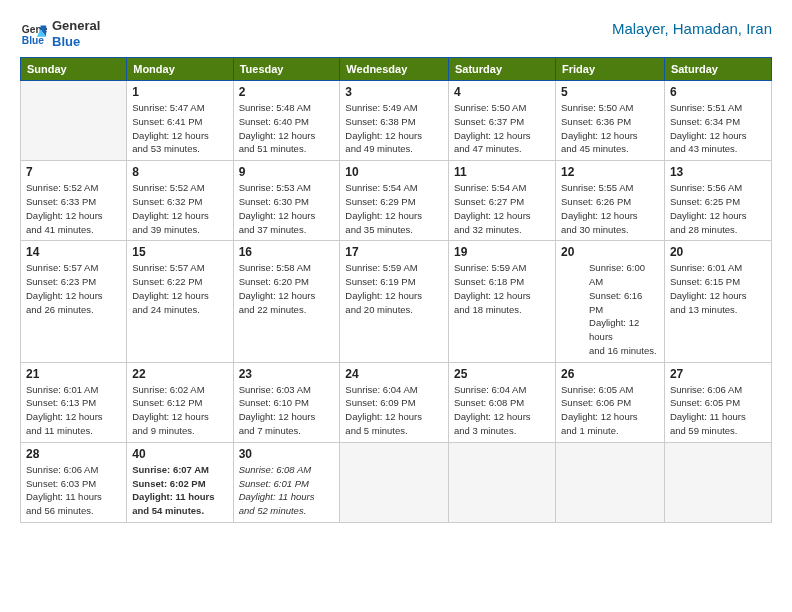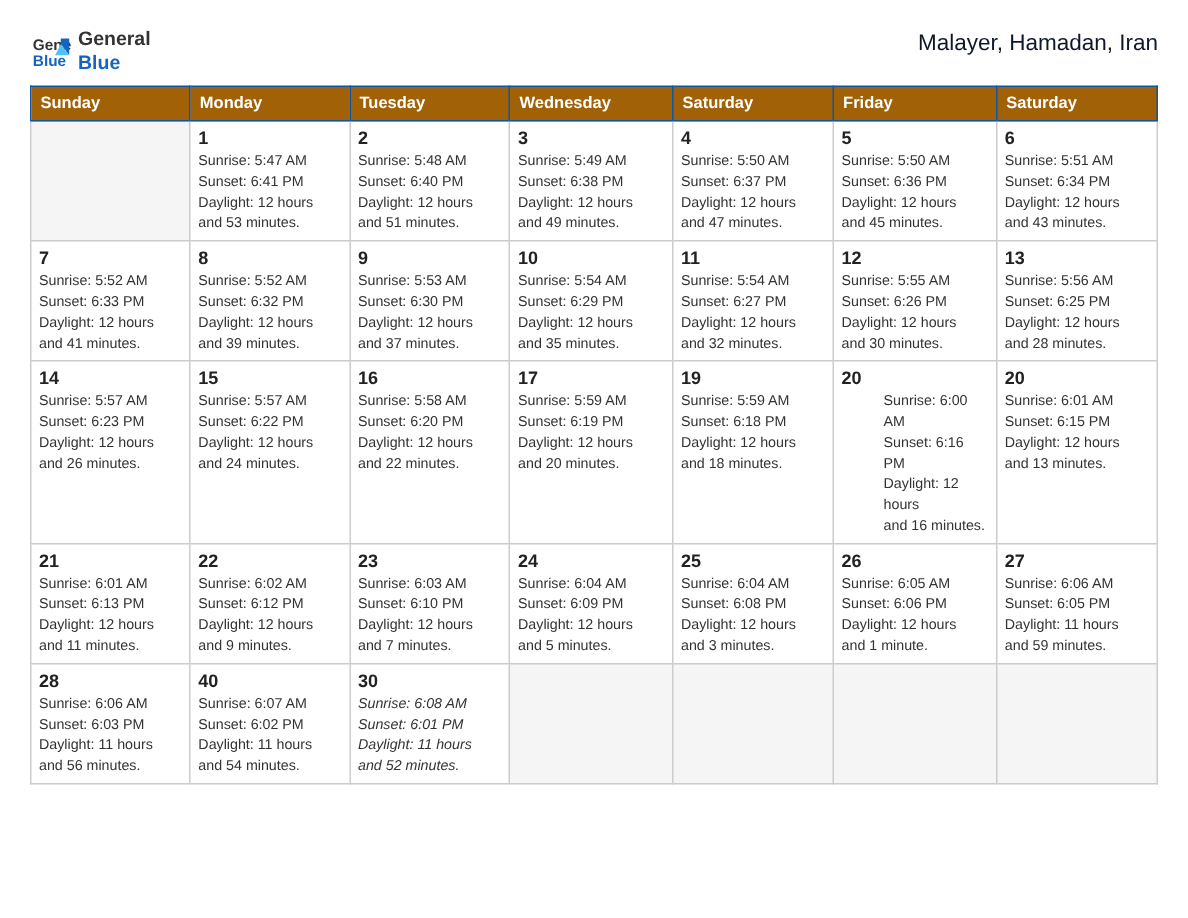--- a/index.html
+++ b/index.html
@@ -35,31 +35,31 @@
       text-align: right;
     }
     .month-title {
       font-size: 32px;
       font-weight: bold;
       color: #222;
       line-height: 1.1;
     }
     .subtitle {
       font-size: 15px;
-      color: #0f172a;
+      color: #0369a1;
       margin-top: 2px;
     }
     .calendar {
       width: 100%;
       border-collapse: collapse;
       border: 1px solid #bbb;
       font-size: 10px;
     }
     .calendar th {
-      background: #a16207;
+      background: #4d7c0f;
       color: #fff;
       font-size: 11px;
       font-weight: bold;
       text-align: left;
       padding: 5px 6px;
       border: 1px solid #1155a0;
     }
     .calendar td {
       border: 1px solid #ccc;
       vertical-align: top;
@@ -320,21 +320,21 @@
         <tr>
           <td>
             <span class="day-num">28</span>
             <div class="day-info" style="white-space: pre-line;">Sunrise: 6:06 AM
 Sunset: 6:03 PM
 Daylight: 11 hours
 and 56 minutes.</div>
           </td>
           <td>
             <span class="day-num">40</span>
-            <div class="day-info" style="white-space: pre-line;">Sunrise: 6:07 AM
+            <div class="day-info" style="white-space: pre-line; font-weight: bold;">Sunrise: 6:07 AM
 Sunset: 6:02 PM
 Daylight: 11 hours
 and 54 minutes.</div>
           </td>
           <td>
             <span class="day-num">30</span>
             <div class="day-info" style="white-space: pre-line; font-style: italic;">Sunrise: 6:08 AM
 Sunset: 6:01 PM
 Daylight: 11 hours
 and 52 minutes.</div>

